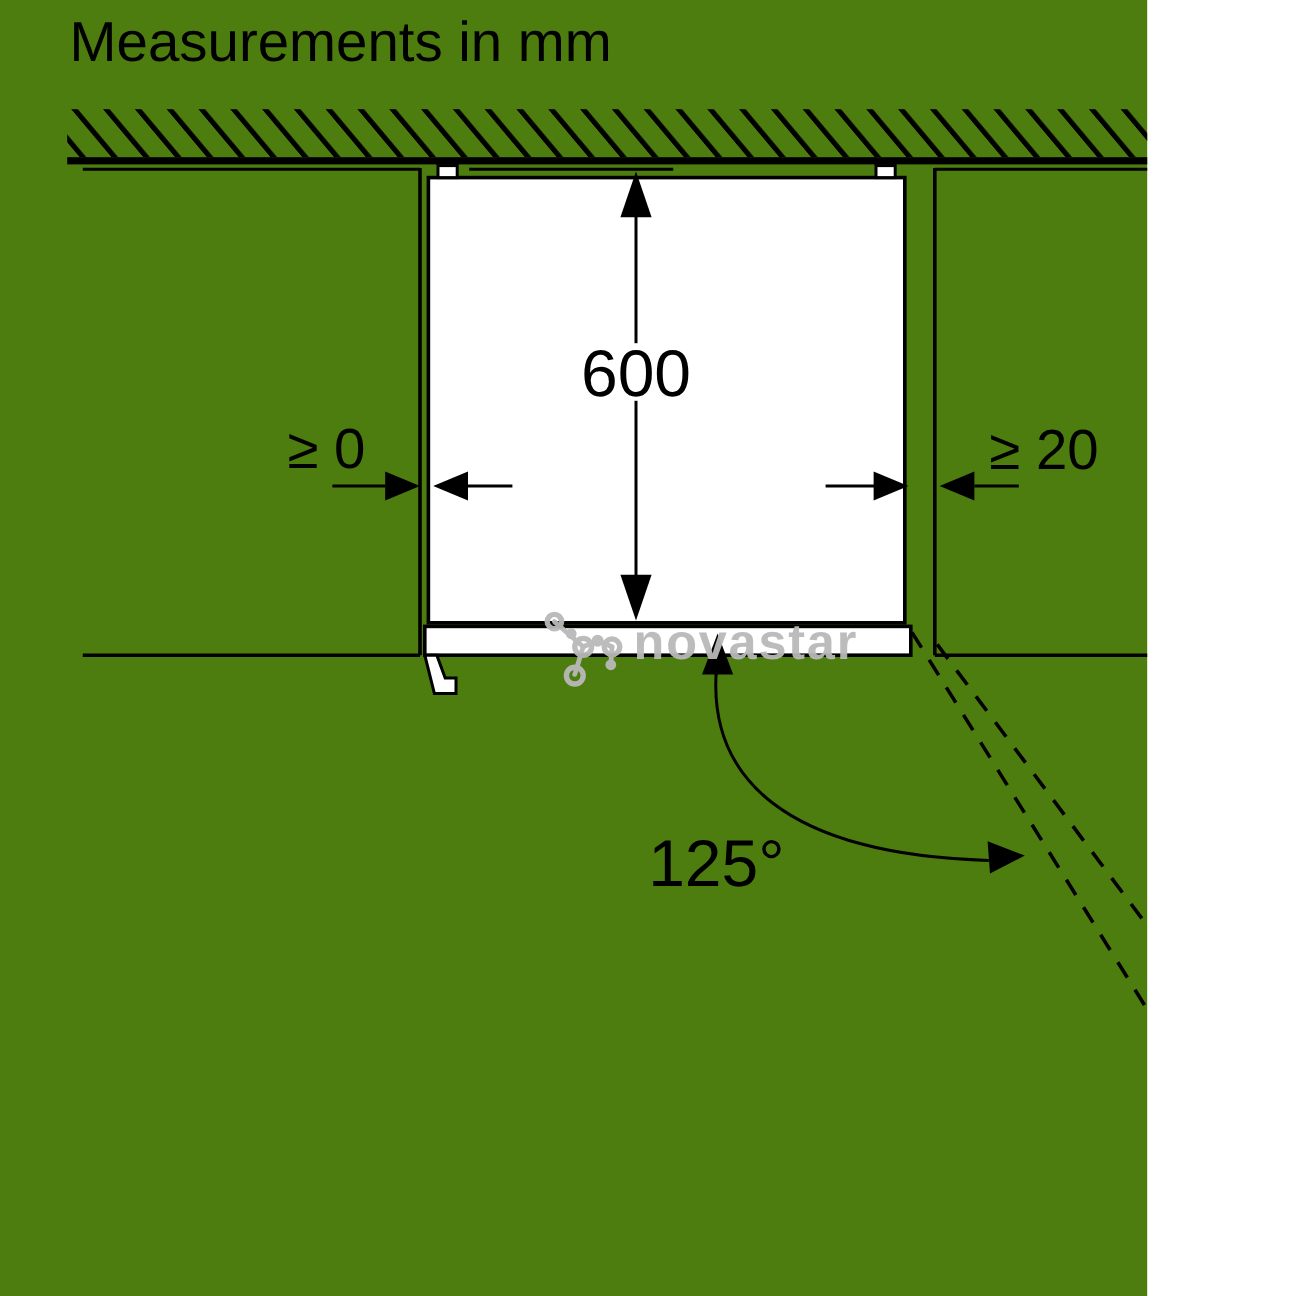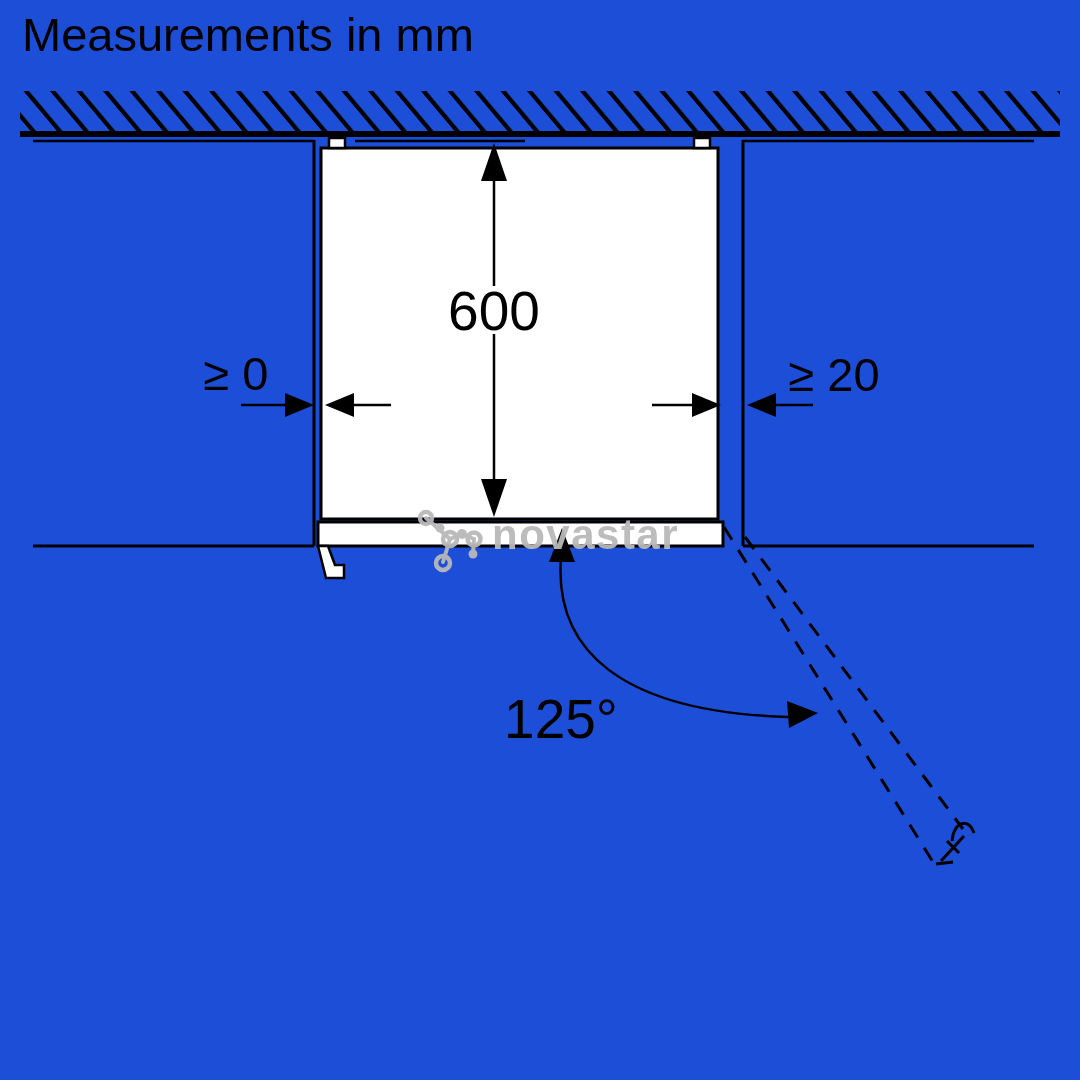--- a/index.html
+++ b/index.html
@@ -1,16 +1,16 @@
 <!DOCTYPE html>
 <html><head>
 <meta charset="utf-8">
 <style>
   html,body{margin:0;padding:0;background:#ffffff;}
-  .canvas{position:relative;width:1080px;height:1080px;background:#1d4ed8;overflow:hidden;}
+  .canvas{position:relative;width:920px;height:1080px;background:#4d7c0f;overflow:hidden;padding-left:36px;}
   svg{display:block;}
   text{font-family:"Liberation Sans","DejaVu Sans",sans-serif;fill:#000;}
   .title-text{font-size:47px;}
   .dim-lg{font-size:55px;text-anchor:middle;}
   .dim-md{font-size:47px;text-anchor:middle;}
   .s3{stroke:#000;stroke-width:3;fill:none;stroke-linecap:butt;}
   .s25{stroke:#000;stroke-width:2.5;fill:none;stroke-linecap:butt;}
   .box{fill:#ffffff;stroke:#000;stroke-width:3;}
   .box25{fill:#ffffff;stroke:#000;stroke-width:2.5;}
   .tri{fill:#000;stroke:none;}

